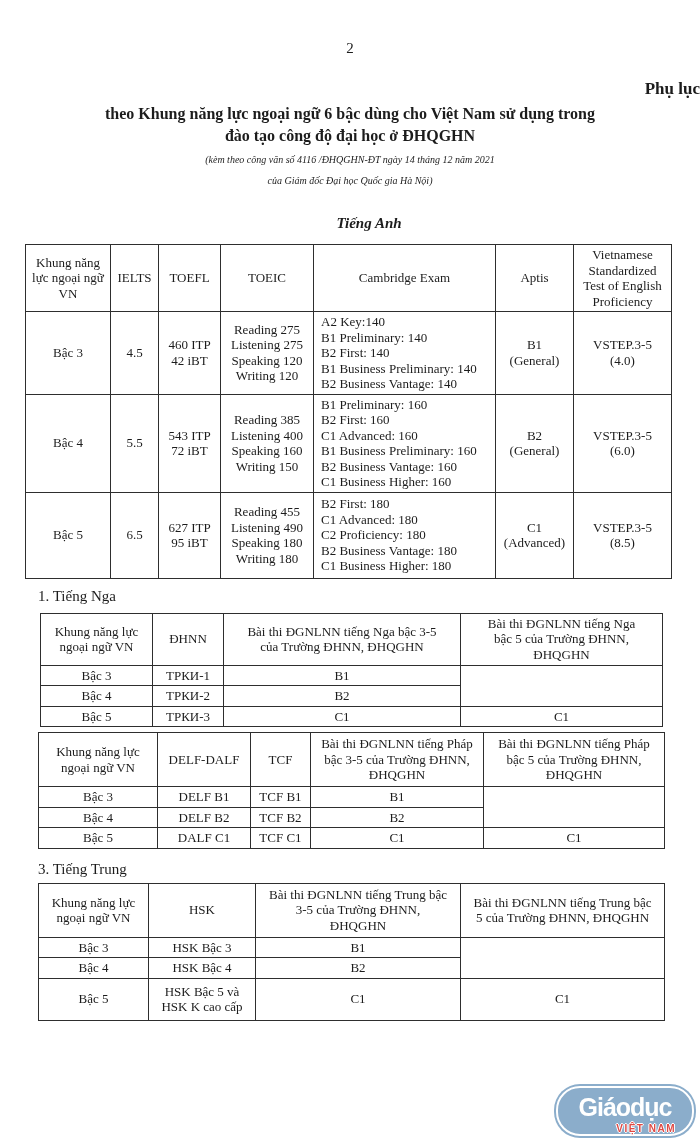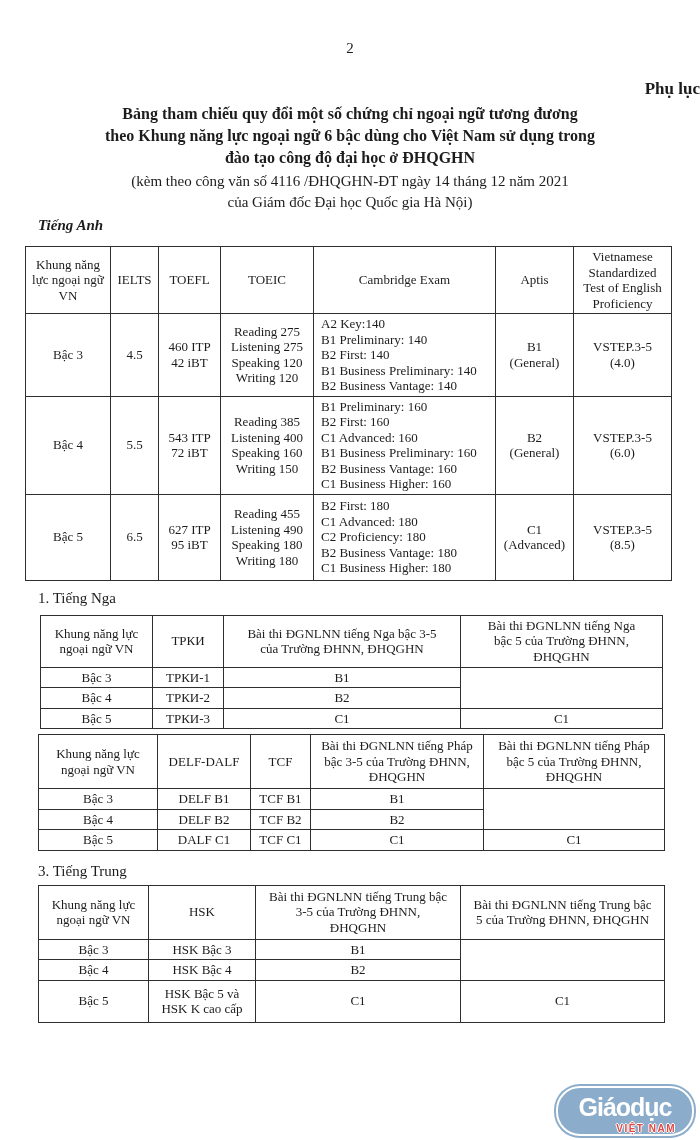--- a/index.html
+++ b/index.html
@@ -4,24 +4,24 @@
 <style>
   html,body { margin:0; padding:0; background:#fff; }
   .page {
     width:700px; height:1140px; position:relative; overflow:hidden;
     background:#ffffff; color:#1c1c1c;
     font-family:"Liberation Serif","DejaVu Serif",serif;
   }
   .page-number { text-align:center; padding-top:40px; font-size:15px; }
   .appendix { text-align:right; font-weight:bold; font-size:17px; margin-top:22px; }
   .title { text-align:center; font-weight:bold; font-size:16px; line-height:22px; margin-top:4px; }
-  .subtitle { text-align:center; font-size:15px; line-height:21px; margin-top:2px; }
+  .subtitle { text-align:center; font-style:italic; font-size:10px; line-height:21px; margin-top:2px; }
   .heading { font-size:15px; margin-left:38px; }
   .bold-italic { font-weight:bold; font-style:italic; }
-  .en-heading { margin-top:4px; }
+  .en-heading { margin-top:24px;text-align:center; }
   .others-heading { margin-top:17px; }
   .lang-heading { margin-top:12px; }
 
   table { border-collapse:collapse; table-layout:fixed;padding-left:44px; }
   td, th {
     border:1px solid #2e2e2e; text-align:center; vertical-align:middle;
     font-weight:normal; white-space:pre-line; padding:2px 3px;
     font-size:13px; line-height:15.5px; overflow:hidden;
   }
   table.en  { margin:12px 0 0 25px; width:646px; }
@@ -57,21 +57,20 @@
 </head>
 <body>
 
 <div class="page">
 
   <div class="page-number">2</div>
 
   <div class="appendix">Phụ lục</div>
 
   <div class="title">
-    <div>Bảng tham chiếu quy đổi một số chứng chỉ ngoại ngữ tương đương</div>
     <div>theo Khung năng lực ngoại ngữ 6 bậc dùng cho Việt Nam sử dụng trong</div>
     <div>đào tạo công độ đại học ở ĐHQGHN</div>
   </div>
 
   <div class="subtitle">
     <div>(kèm theo công văn số  4116 /ĐHQGHN-ĐT ngày 14  tháng 12 năm 2021</div>
     <div>của Giám đốc Đại học Quốc gia Hà Nội)</div>
   </div>
 
   <div class="heading bold-italic en-heading">Tiếng Anh</div>
@@ -164,21 +163,21 @@
     <colgroup>
       <col style="width:112px">
         <col style="width:71px">
         <col style="width:237px">
         <col style="width:202px">
     </colgroup>
     <tbody>
       <tr class="h52">
         <th>Khung năng lực
 ngoại ngữ VN</th>
-        <th>ТРКИ</th>
+        <th>ĐHNN</th>
         <th>Bài thi ĐGNLNN tiếng Nga bậc 3-5
 của Trường ĐHNN, ĐHQGHN</th>
         <th>Bài thi ĐGNLNN tiếng Nga
 bậc 5  của Trường ĐHNN,
 ĐHQGHN</th>
       </tr>
       <tr class="h19">
         <td>Bậc 3</td>
         <td>ТРКИ-1</td>
         <td>B1</td>

